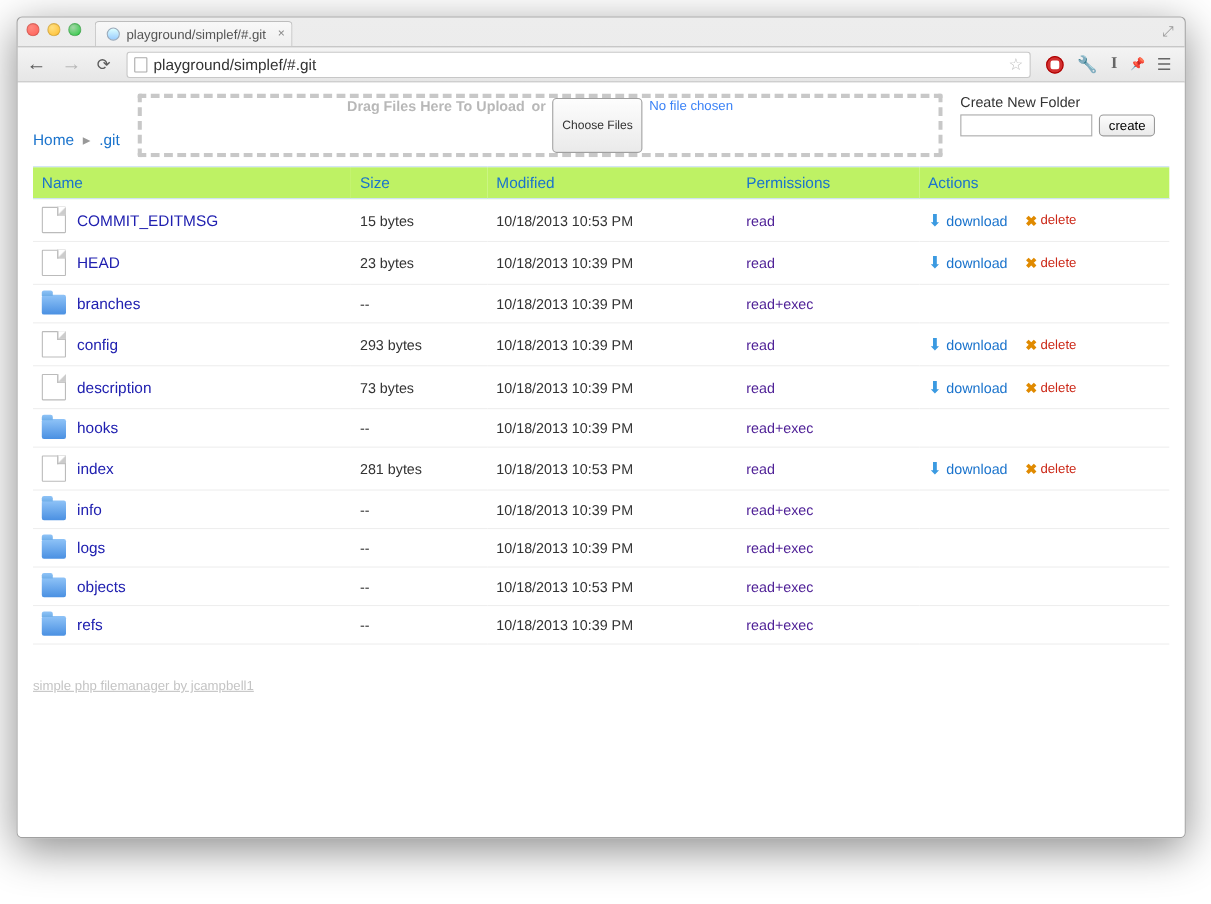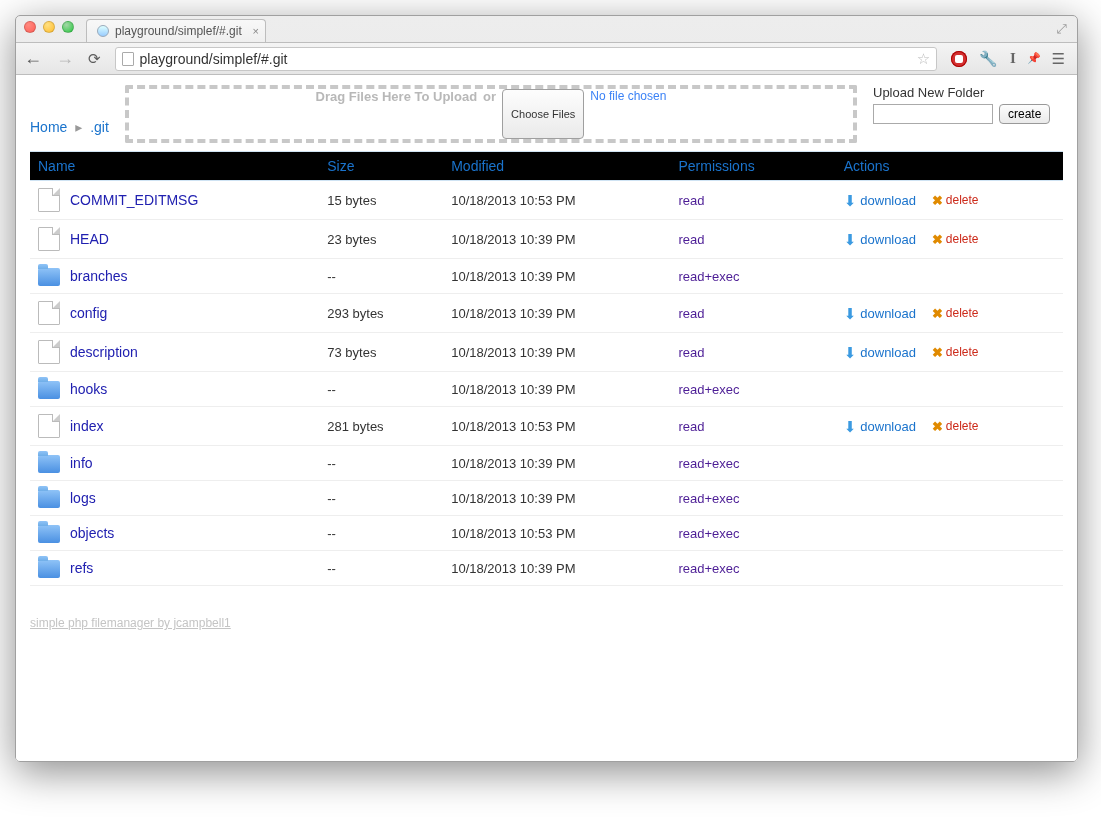--- a/index.html
+++ b/index.html
@@ -127,21 +127,21 @@
     }
     .upload-zone .no-file { font-size:12px; color:#3b82f6; font-weight:normal;}
     .new-folder { width: 190px; text-align:left; font-size:13px; color:#333;}
     .new-folder label { display:block; margin-bottom:4px;}
     .new-folder-row{ display:flex; gap:6px; align-items:flex-start;}
     .new-folder input[type=text]{ width:120px; height:20px; border:1px solid #aaa; padding:1px 3px; font-size:12px;}
     .new-folder button { font-size:12px; padding:2px 8px; border:1px solid #999; border-radius:4px; background:linear-gradient(#fdfdfd,#eaeaea); cursor:pointer;}
 
     
     table.files { width: calc(100% - 28px); margin: 0 14px; border-collapse: collapse; font-size:13px;}
-    table.files thead tr { background:#000000; border-top:1px solid #cfe3f3; border-bottom:1px solid #cfe3f3;}
+    table.files thead tr { background:#bef264; border-top:1px solid #cfe3f3; border-bottom:1px solid #cfe3f3;}
     table.files th { text-align:left; padding:6px 8px; font-weight:normal; color:#1a73cc; font-size:14px;}
     table.files td { padding:7px 8px; border-bottom:1px solid #eee; vertical-align:middle;}
     .name-cell { display:flex; align-items:center; gap:10px;}
     .name-cell a { color:#2020b0; text-decoration:none; font-size:14px;}
     .icon-file, .icon-folder { width:22px; height:24px; flex-shrink:0; }
     .icon-file { border:1px solid #bbb; background:#fff; position:relative; border-radius:1px;}
     .icon-file::after{ content:""; position:absolute; top:-1px; right:-1px; width:7px; height:7px; background:linear-gradient(135deg,#fff 48%,#ccc 52%); border-left:1px solid #bbb; border-bottom:1px solid #bbb;}
     .icon-folder { background:linear-gradient(#8fc3f7,#4a90e2); border-radius:2px; position:relative; margin-top:2px; height:18px;}
     .icon-folder::before{ content:""; position:absolute; top:-4px; left:0; width:10px; height:5px; background:linear-gradient(#8fc3f7,#6faee8); border-radius:2px 2px 0 0;}
     .col-size { color:#333;}
@@ -205,21 +205,21 @@
         <span class="sep">▸</span>
         <a href="#">.git</a>
       </div>
       <div class="upload-zone">
         <span>Drag Files Here To Upload</span>
         <span>or</span>
         <button>Choose Files</button>
         <span class="no-file">No file chosen</span>
       </div>
       <div class="new-folder">
-        <label>Upload New Folder</label>
+        <label>Create New Folder</label>
         <div class="new-folder-row">
           <input type="text" style="">
           <button>create</button>
         </div>
       </div>
     </div>
 
     <table class="files">
       <thead>
         <tr>

